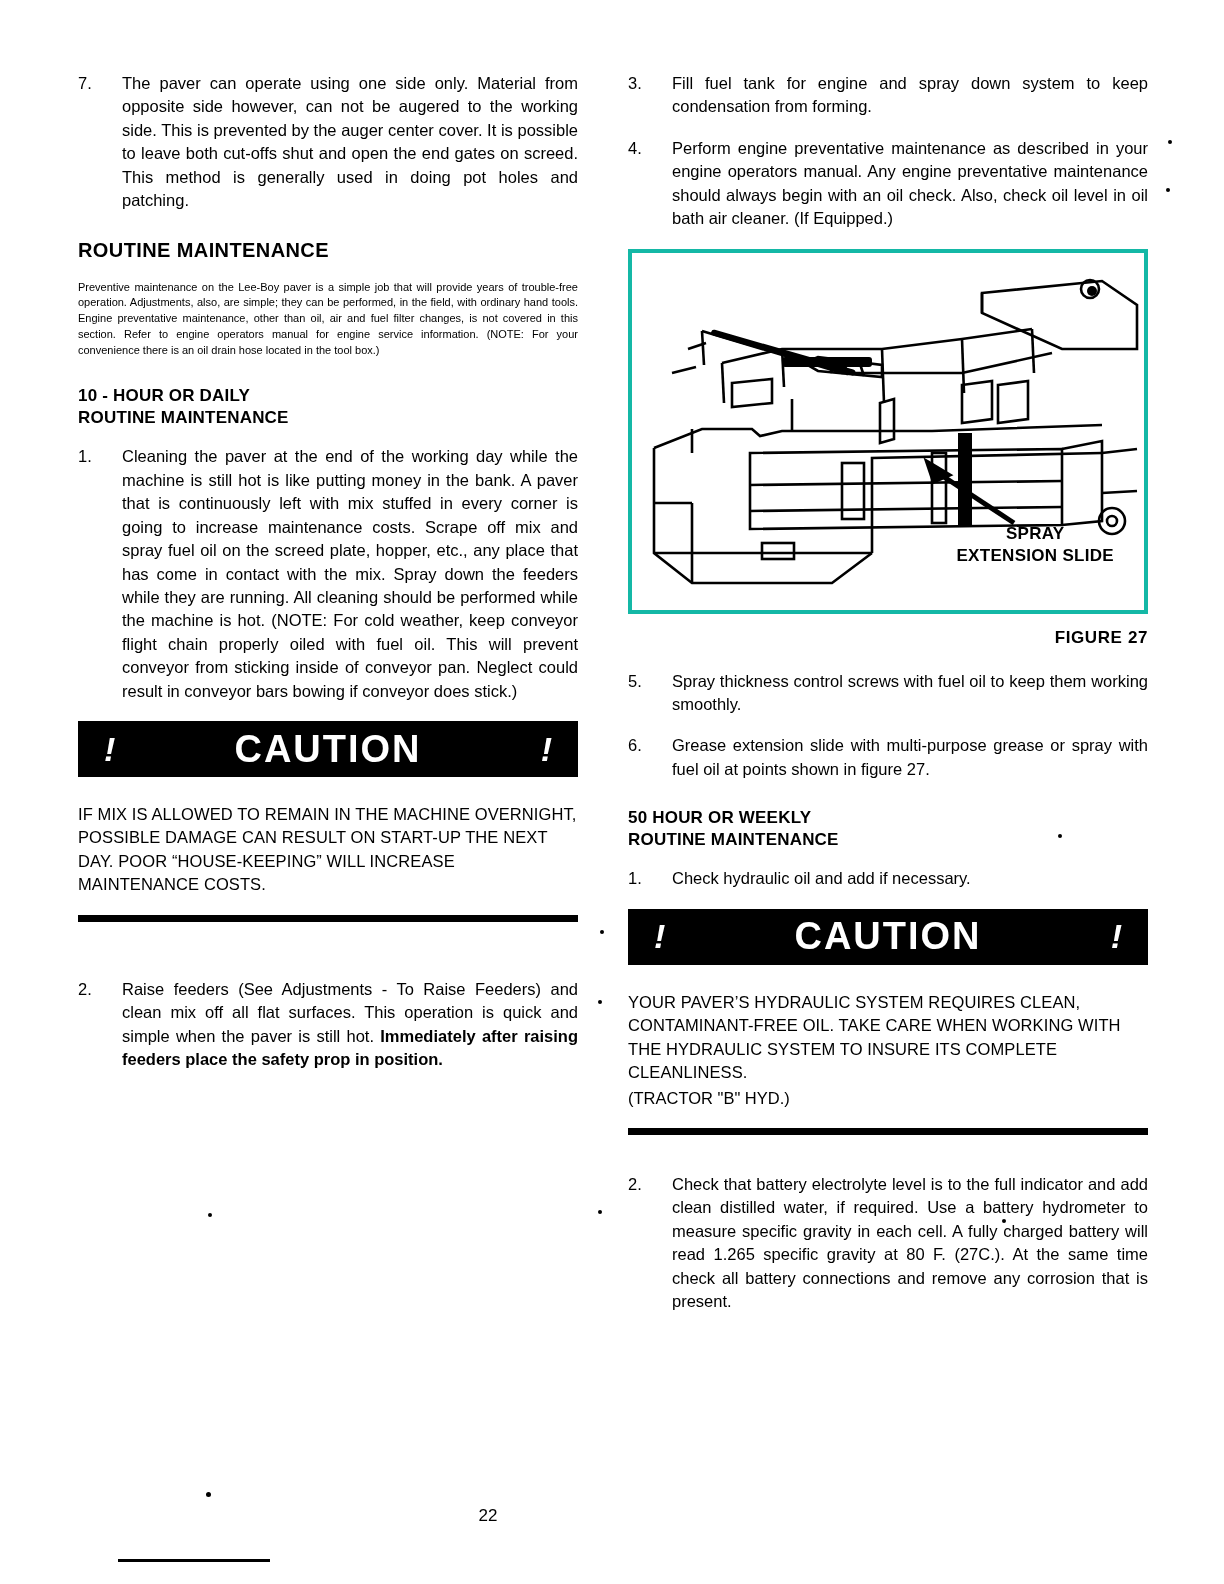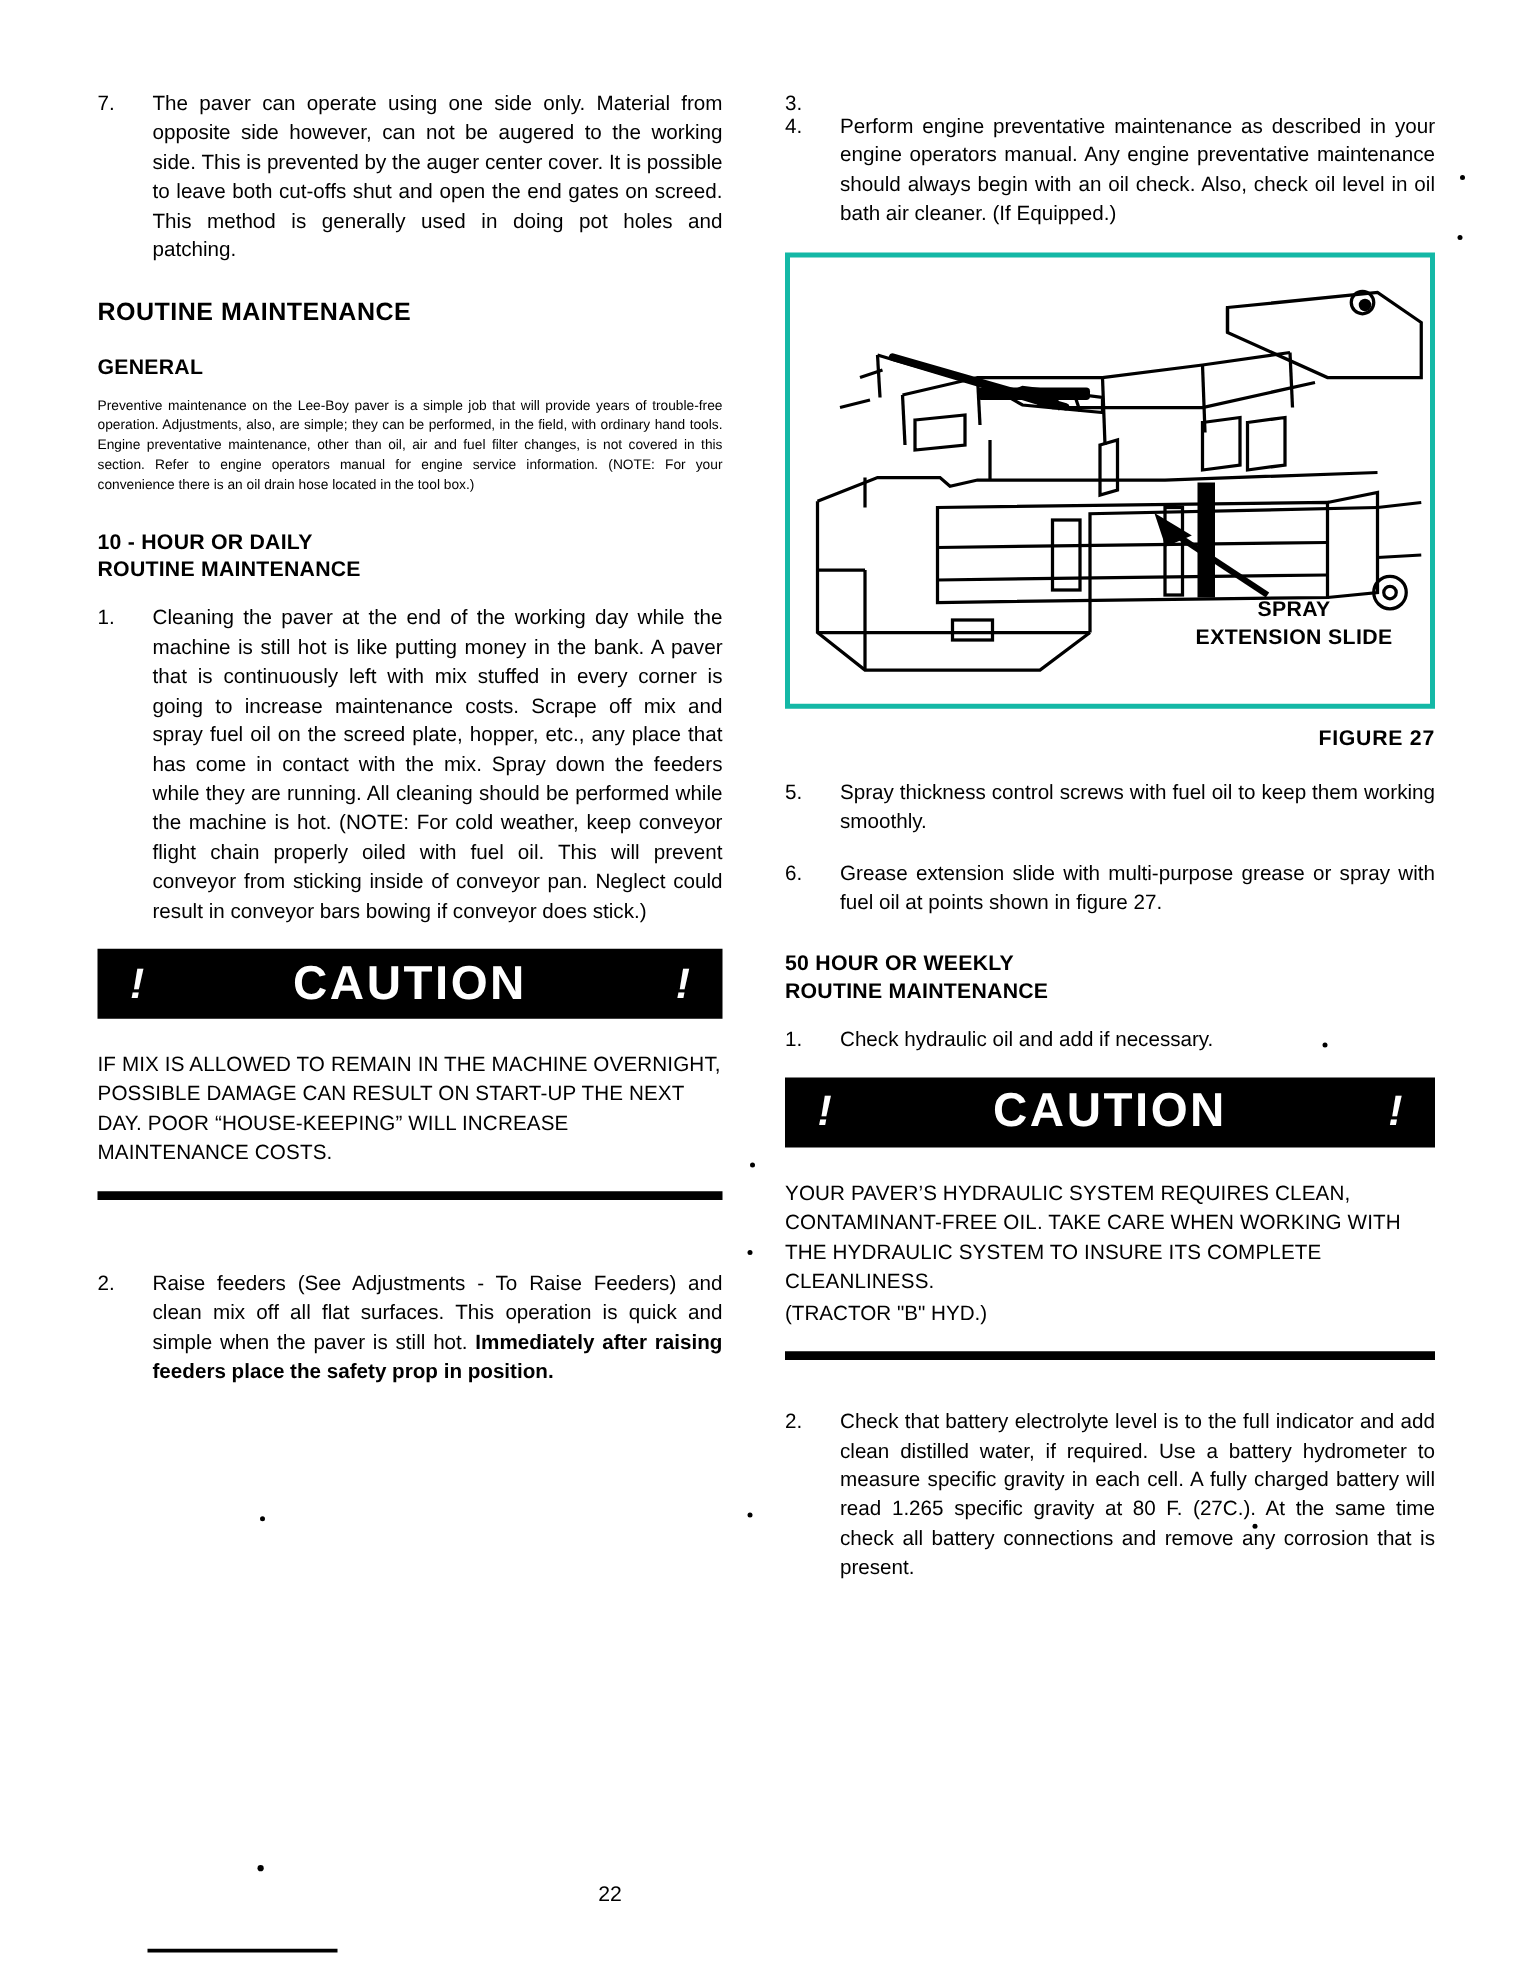--- a/index.html
+++ b/index.html
@@ -162,21 +162,20 @@
 
   <div class="col col-left">
 
     <div class="num-item">
       <span class="num">7.</span>
       <span>The paver can operate using one side only. Material from opposite side however, can not be augered to the working side.  This is prevented by the auger center cover.  It is possible to leave both cut-offs shut and open the end gates on screed.  This method is generally used in doing pot holes and patching.</span>
     </div>
 
     <div class="h-section">ROUTINE MAINTENANCE</div>
 
-    <div class="h-sub">GENERAL</div>
 
     <p class="body-p">Preventive maintenance on the Lee-Boy paver is a simple job that will provide years of trouble-free operation. Adjustments, also, are simple; they can be performed, in the field, with ordinary hand tools. Engine preventative maintenance, other than oil, air and fuel filter changes, is not covered in this section. Refer to engine operators manual for engine service information. (NOTE: For your convenience there is an oil drain hose located in the tool box.)</p>
 
     <div class="h-sub2">
       <div>10 - HOUR OR DAILY</div>
       <div>ROUTINE MAINTENANCE</div>
     </div>
 
     <div class="num-item">
       <span class="num">1.</span>
@@ -197,20 +196,21 @@
       <span class="num">2.</span>
       <span>Raise feeders (See Adjustments - To Raise Feeders) and clean mix off all flat surfaces. This operation is quick and simple when the paver is still hot. </span><span style="font-weight:bold;">Immediately after raising feeders place the safety prop in position.</span>
     </div>
 
   </div>
 
   <div class="col col-right">
 
     <div class="num-item">
       <span class="num">3.</span>
+      <span>Fill fuel tank for engine and spray down system to keep condensation from forming.</span>
     </div>
 
     <div class="num-item">
       <span class="num">4.</span>
       <span>Perform engine preventative maintenance as described in your engine operators manual. Any engine preventative maintenance should always begin with an oil check. Also, check oil level in oil bath air cleaner. (If Equipped.)</span>
     </div>
 
     <div class="figure-box">
       <svg width="510" height="355" viewBox="0 0 510 355">
 

